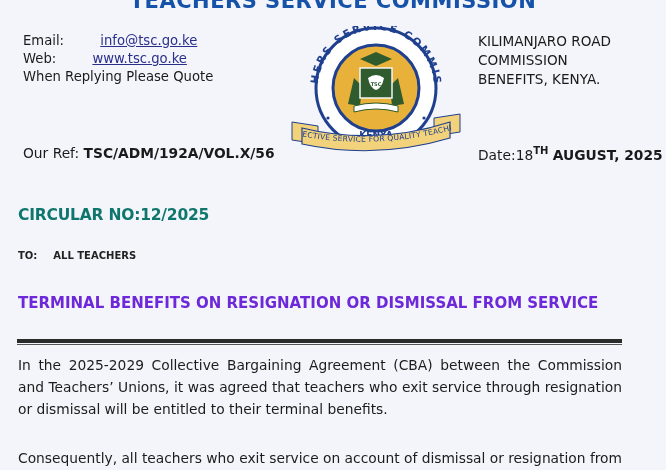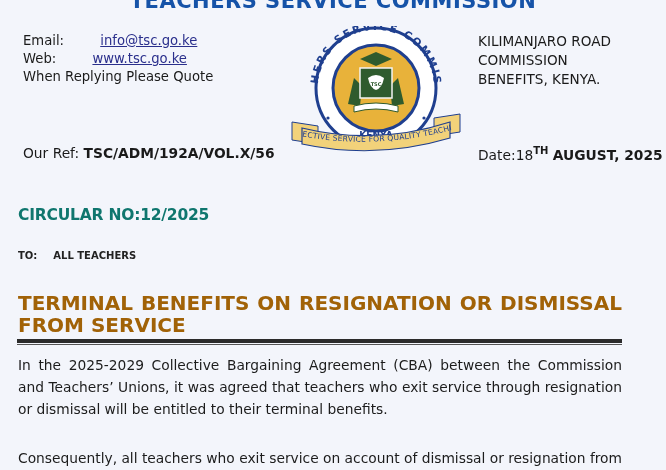--- a/index.html
+++ b/index.html
@@ -28,21 +28,21 @@
   .ref b { font-weight:bold; }
   .date { position:absolute; left:478px; top:145px; font-size:13.8px; white-space:nowrap; }
   .date sup { font-size:10px; font-weight:bold; }
   .date b { font-weight:bold; }
   .logo { position:absolute; left:288px; top:26px; width:176px; height:126px; }
   .circular { position:absolute; left:18px; top:206px; font-size:15.5px; font-weight:bold; color:#0f766e; letter-spacing:-0.2px; white-space:nowrap; }
   .to { position:absolute; left:18px; top:250px; font-size:10px; font-weight:bold; color:#222; white-space:nowrap; }
   .to .sp { display:inline-block; width:16px; }
   .title {
     position:absolute; left:18px; top:292px; width:604px;
-    font-size:20px; font-weight:bold; color:#a16207; line-height:22px;
+    font-size:15px; font-weight:bold; color:#6d28d9; line-height:22px;
     text-align:justify; text-align-last:left;
   }
   .divider-thick { position:absolute; left:17px; top:339px; width:605px; height:4px; background:#2b2b2b; }
   .divider-thin { position:absolute; left:17px; top:344px; width:605px; height:1px; background:#555; }
   .para {
     position:absolute; left:18px; width:604px;
     font-size:13.8px; line-height:22px; text-align:justify; color:#1c1c1c;
   }
   .p1 { top:354px; text-align-last:left; }
   .p2 { top:447px; }

